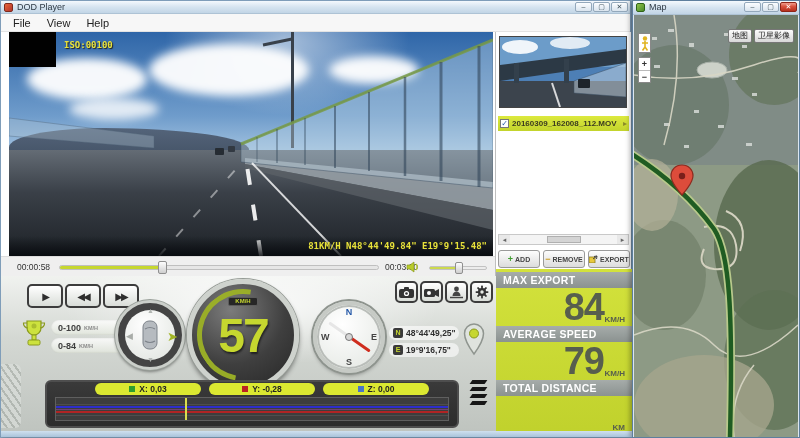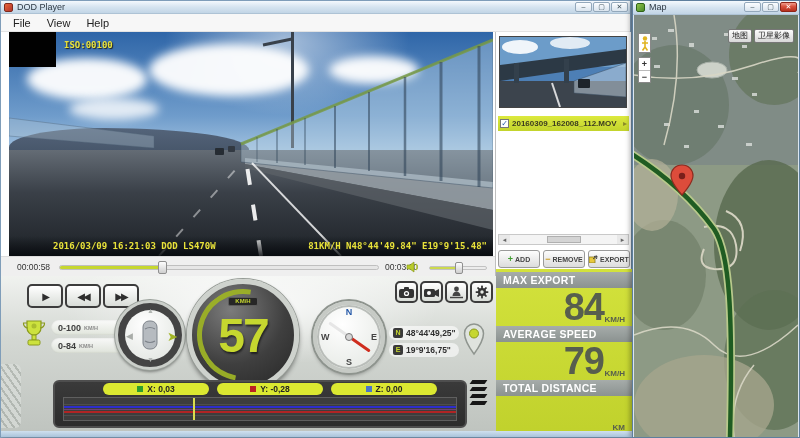--- a/index.html
+++ b/index.html
@@ -143,21 +143,21 @@
     background:#d6d6d6;border:1px solid #777}
 
   .gps-col{left:388px;top:50px;position:absolute;display:flex;flex-direction:column;gap:3px}
   .gps-row{width:70px;height:14px;border-radius:7px;background:rgba(255,255,255,.6);
     display:flex;align-items:center;gap:3px;padding:0 4px}
   .gps-sq{width:10px;height:10px;background:#3a3a3a;border-radius:2px;color:var(--accent);
     font-size:7px;font-weight:bold;text-align:center;line-height:10px;flex:0 0 auto}
   .gps-txt{font-size:8.5px;font-weight:bold;color:#2e2e2e;white-space:nowrap}
   #gps-pin{left:460px;top:46px;position:absolute}
 
-  #graph{left:52px;top:104px;width:414px;height:48px;position:absolute;z-index:4;
+  #graph{left:44px;top:104px;width:414px;height:48px;position:absolute;z-index:4;
     background:linear-gradient(#3a3a3a,#2c2c2c);border:2px solid #4e4e4e;border-radius:6px}
   .pill{position:absolute;top:1px;width:106px;height:12px;border-radius:7px;background:#dbe831;
     display:flex;align-items:center;justify-content:center;gap:4px;
     font-size:8.5px;font-weight:bold;color:#222}
   .sw{width:6px;height:6px;display:inline-block}
   .plot{position:absolute;left:8px;right:8px;top:15px;bottom:5px;background:#3d3d3d;border:1px solid #5f5f5f}
   .hline{position:absolute;left:0;width:100%;height:1px;background:#4e4e4e}
   .dline{position:absolute;left:0;width:100%}
   .cursor{position:absolute;top:0;bottom:0;left:33%;width:2px;background:#dade4e}
 
@@ -240,21 +240,20 @@
         <line x1="268" y1="97" x2="268" y2="131" stroke="rgba(50,70,90,.5)" stroke-width="1.5"></line>
         <line x1="248" y1="105" x2="248" y2="130" stroke="rgba(50,70,90,.5)" stroke-width="1"></line>
 
         <line x1="252" y1="224" x2="238" y2="134" stroke="rgba(255,255,255,.9)" stroke-width="4" stroke-dasharray="16 20"></line>
         <line x1="332" y1="224" x2="243" y2="131" stroke="rgba(255,255,255,.8)" stroke-width="2"></line>
         <line x1="150" y1="224" x2="228" y2="136" stroke="rgba(255,255,255,.45)" stroke-width="2" stroke-dasharray="10 16"></line>
       </svg>
       <div class="bonnet"></div>
       <div class="mirror-box"></div>
       <div class="osd" style="left:55px;top:8px">ISO:00100</div>
-      <div class="osd" style="left:44px;bottom:5px">2016/03/09 16:21:03 DOD LS470W</div>
       <div class="osd" style="right:6px;bottom:5px">81KM/H N48°44'49.84" E19°9'15.48"</div>
     </div>
 
     <div id="timeline" class="abs">
       <span class="tl-time" style="left:16px">00:00:58</span>
       <div class="tl-track">
         <div class="tl-fill"></div>
         <div class="tl-thumb"></div>
       </div>
       <span class="tl-time" style="left:384px">00:03:00</span>

